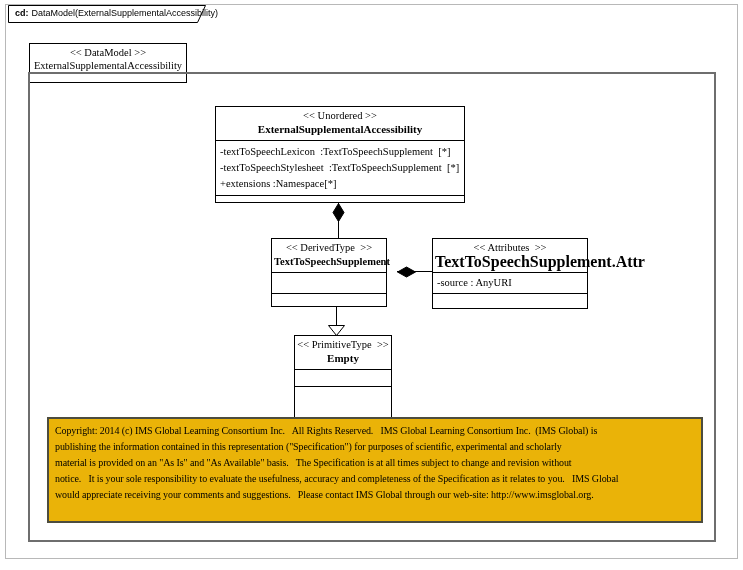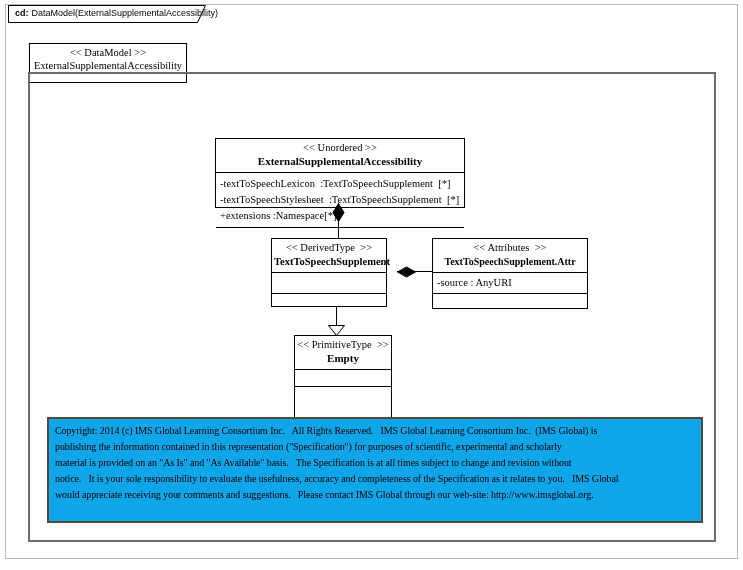--- a/index.html
+++ b/index.html
@@ -55,21 +55,21 @@
   .uml-attrs .attr-line { line-height:16px; white-space:pre; }
   .uml-sub { border-bottom:1px solid #000; }
   .uml-foot { flex:1 1 auto; }
 
   
   .conn-line { position:absolute; background:#000; }
 
   
   .note {
     position:absolute; left:47px; top:417px; width:656px; height:106px;
-    background:#0ea5e9; border:2px solid #4c4c3e; box-sizing:border-box;
+    background:#eab308; border:2px solid #4c4c3e; box-sizing:border-box;
     padding:4px 6px; overflow:hidden;
   }
   .note .note-line {
     font-size:10px; line-height:16px; letter-spacing:-0.1px; white-space:pre;
   }
 </style>
 </head>
 <body>
 
 <div class="page-border"></div>
@@ -81,21 +81,21 @@
   <span class="pfx">cd:</span><span class="ttl">DataModel(ExternalSupplementalAccessibility)</span>
 </div>
 
 <div class="datamodel-box">
   <div>&lt;&lt; DataModel &gt;&gt;</div>
   <div>ExternalSupplementalAccessibility</div>
 </div>
 
 <div class="diagram-frame"></div>
 
-<div class="uml-box" style="left:215px; top:106px; width:250px; height:70px;margin-top:32px;">
+<div class="uml-box" style="left:215px; top:106px; width:250px; height:97px;">
   <div class="uml-head">
     <div class="uml-stereo">&lt;&lt; Unordered &gt;&gt;</div>
     <div class="uml-name">ExternalSupplementalAccessibility</div>
   </div>
   <div class="uml-attrs">
     <div class="attr-line">-textToSpeechLexicon  :TextToSpeechSupplement  [*]</div>
     <div class="attr-line">-textToSpeechStylesheet  :TextToSpeechSupplement  [*]</div>
     <div class="attr-line">+extensions :Namespace[*]</div>
   </div>
   <div class="uml-foot"></div>
@@ -116,21 +116,21 @@
 </div>
 
 <div class="conn-line" style="left:397px; top:271px; width:35px; height:1px;"></div>
 <svg class="abs" style="left:397px; top:266px;" width="19" height="12">
   <polygon points="0.5,6 9.5,1 18.5,6 9.5,11" fill="#000000" stroke="#000000"></polygon>
 </svg>
 
 <div class="uml-box" style="left:432px; top:238px; width:156px; height:71px;">
   <div class="uml-head">
     <div class="uml-stereo">&lt;&lt; Attributes  &gt;&gt;</div>
-    <div class="uml-name" style="font-size:10px;">TextToSpeechSupplement.Attr</div>
+    <div class="uml-name" style="font-size:16px;">TextToSpeechSupplement.Attr</div>
   </div>
   <div class="uml-attrs" style="padding:2px 4px;">
     <div class="attr-line">-source : AnyURI</div>
   </div>
   <div class="uml-foot"></div>
 </div>
 
 <div class="conn-line" style="left:336px; top:307px; width:1px; height:19px;"></div>
 <svg class="abs" style="left:328px; top:325px;" width="17" height="11">
   <polygon points="0.5,0.5 16.5,0.5 8.5,10.5" fill="#ffffff" stroke="#000000" stroke-width="1"></polygon>

